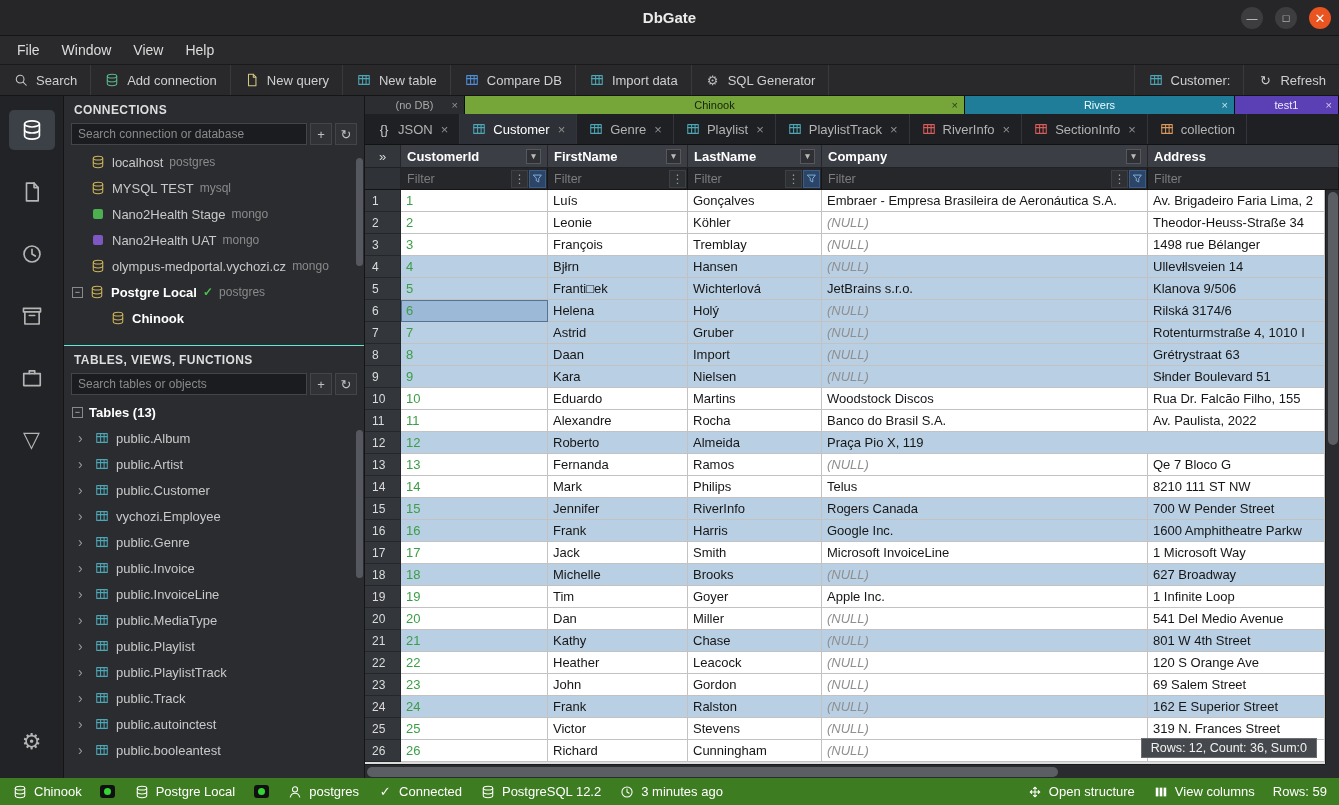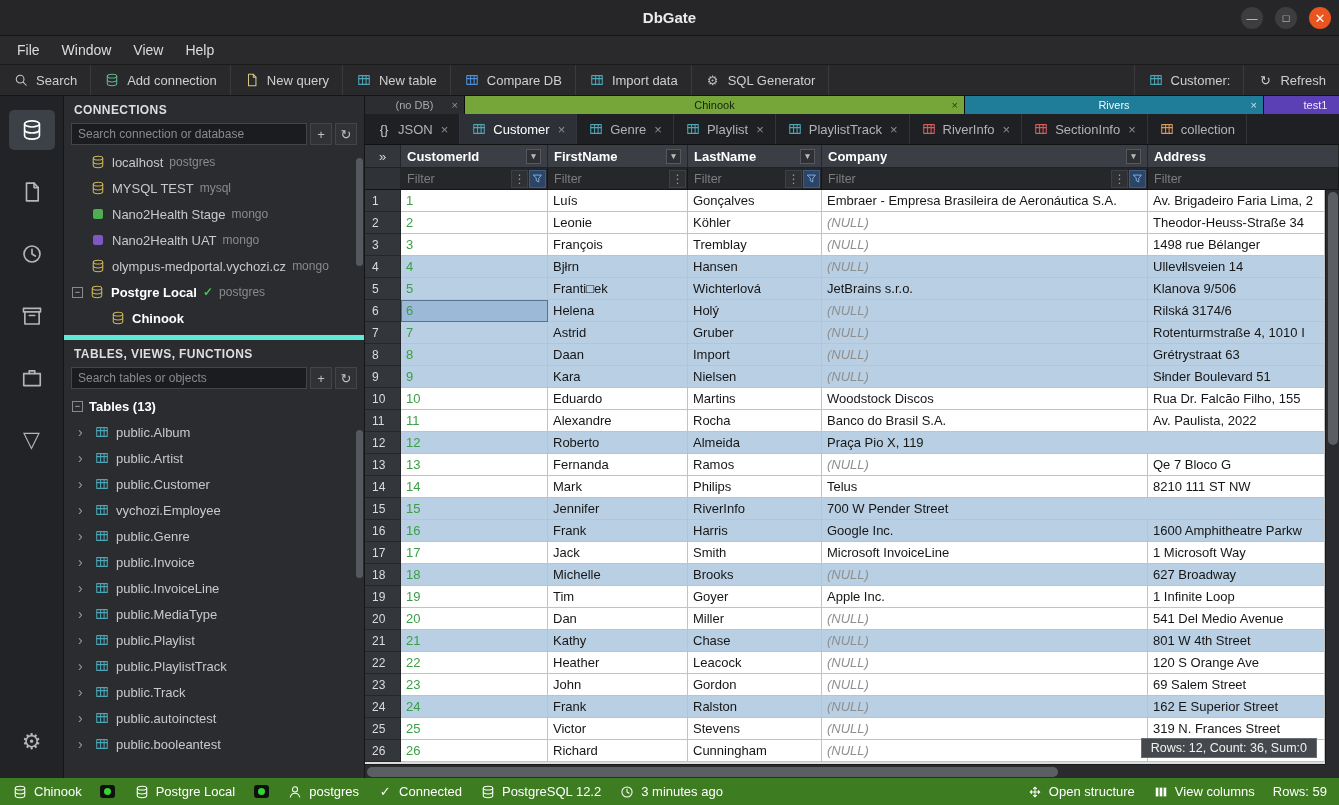--- a/index.html
+++ b/index.html
@@ -33,21 +33,21 @@
   .iconbar{width:64px;background:#222326;display:flex;flex-direction:column;align-items:center;padding-top:14px;gap:22px;flex:0 0 64px;border-right:1px solid #151515}
   .ab-item{width:46px;height:40px;display:flex;align-items:center;justify-content:center;color:#b5b5b5;font-size:22px;border-radius:5px;cursor:pointer}
   .ab-item.active{background:#3c4047;color:#fff}
   .ab-item.bottom{margin-top:auto;margin-bottom:16px}
   .ab-item .ic svg{width:22px;height:22px}
   .ab-item .ic{width:24px;height:24px;font-size:22px}
 
   
   .leftpanel{width:301px;background:#2a2c30;border-right:1px solid #151515;position:relative;overflow:hidden;flex:0 0 301px}
   .panel-header{padding:7px 10px 4px;font-size:12px;font-weight:bold;color:#dedede;letter-spacing:.4px}
-  .panel-header.second{border-top:5px solid #5eead4;margin-top:4px}
+  .panel-header.second{border-top:1px solid #5eead4;margin-top:14px}
   .searchrow{display:flex;gap:3px;padding:2px 7px 4px}
   .searchrow input{flex:1;height:22px;background:#1b1c1f;border:1px solid #434549;color:#ccc;font-size:12px;padding:0 6px;font-family:inherit}
   .searchrow input::placeholder{color:#8a8a8a}
   .sr-btn{width:22px;height:22px;background:#303236;border:1px solid #434549;color:#c0c0c0;font-size:13px;display:flex;align-items:center;justify-content:center;cursor:pointer}
   .tree-row{height:26px;display:flex;align-items:center;gap:6px;padding-left:26px;font-size:13px;color:#c9c9c9;cursor:pointer;white-space:nowrap}
   .tree-row.expanded{padding-left:8px}
   .tree-row.child{padding-left:46px}
   .tree-row.bold .tname{font-weight:bold;color:#fff}
   .tname{white-space:nowrap}
   .engine{color:#8a8a8a;font-size:12px}
@@ -492,21 +492,21 @@
     <div class="main">
       <div class="dbtabs" id="dbtabs">
           <div class="dbtab" style="width:100px;background:#2c2d30;color:#a8a8a8">
             <span>(no DB)</span>
             <span class="dbt-close">×</span>
           </div>
           <div class="dbtab" style="width:500px;background:#76a63a;color:#15230b">
             <span>Chinook</span>
             <span class="dbt-close">×</span>
           </div>
-          <div class="dbtab" style="width:299px;background:#1f7d99;color:#eafcff">
+          <div class="dbtab" style="width:270px;background:#1f7d99;color:#eafcff">
             <span>Rivers</span>
             <span class="dbt-close">×</span>
           </div>
           <div class="dbtab" style="width:104px;background:#5a3fb5;color:#efeaff">
             <span>test1</span>
             <span class="dbt-close">×</span>
           </div>
         </div>
       <div class="filetabs" id="filetabs">
           <div class="filetab">
@@ -777,20 +777,21 @@
               <div class="cell" style="width:140px">Mark</div>
               <div class="cell" style="width:134px">Philips</div>
               <div class="cell" style="width:326px">Telus</div>
               <div class="cell" style="flex:1 1 auto;min-width:0">8210 111 ST NW</div>
             </div>
             <div class="grow selected">
               <div class="gr-num">15</div>
               <div class="cell pk" style="width:147px">15</div>
               <div class="cell" style="width:140px">Jennifer</div>
               <div class="cell" style="width:134px">RiverInfo</div>
+              <div class="cell" style="width:326px">Rogers Canada</div>
               <div class="cell" style="flex:1 1 auto;min-width:0">700 W Pender Street</div>
             </div>
             <div class="grow selected">
               <div class="gr-num">16</div>
               <div class="cell pk" style="width:147px">16</div>
               <div class="cell" style="width:140px">Frank</div>
               <div class="cell" style="width:134px">Harris</div>
               <div class="cell" style="width:326px">Google Inc.</div>
               <div class="cell" style="flex:1 1 auto;min-width:0">1600 Amphitheatre Parkw</div>
             </div>

